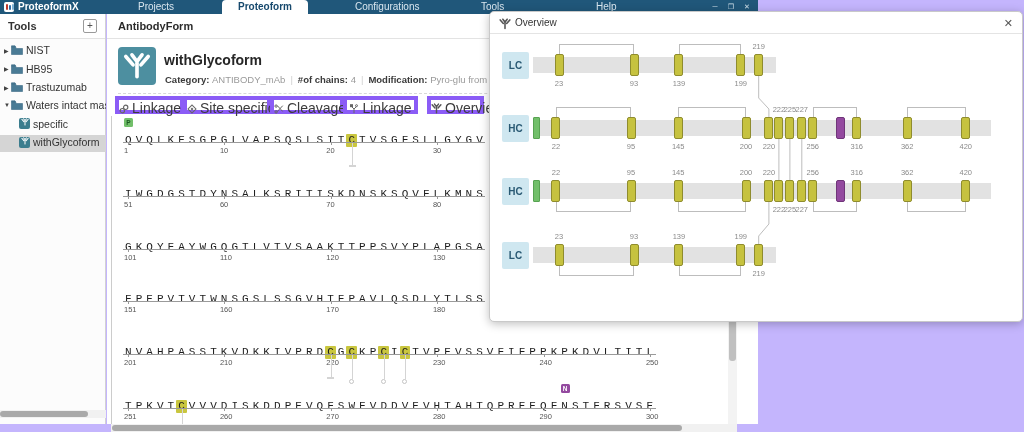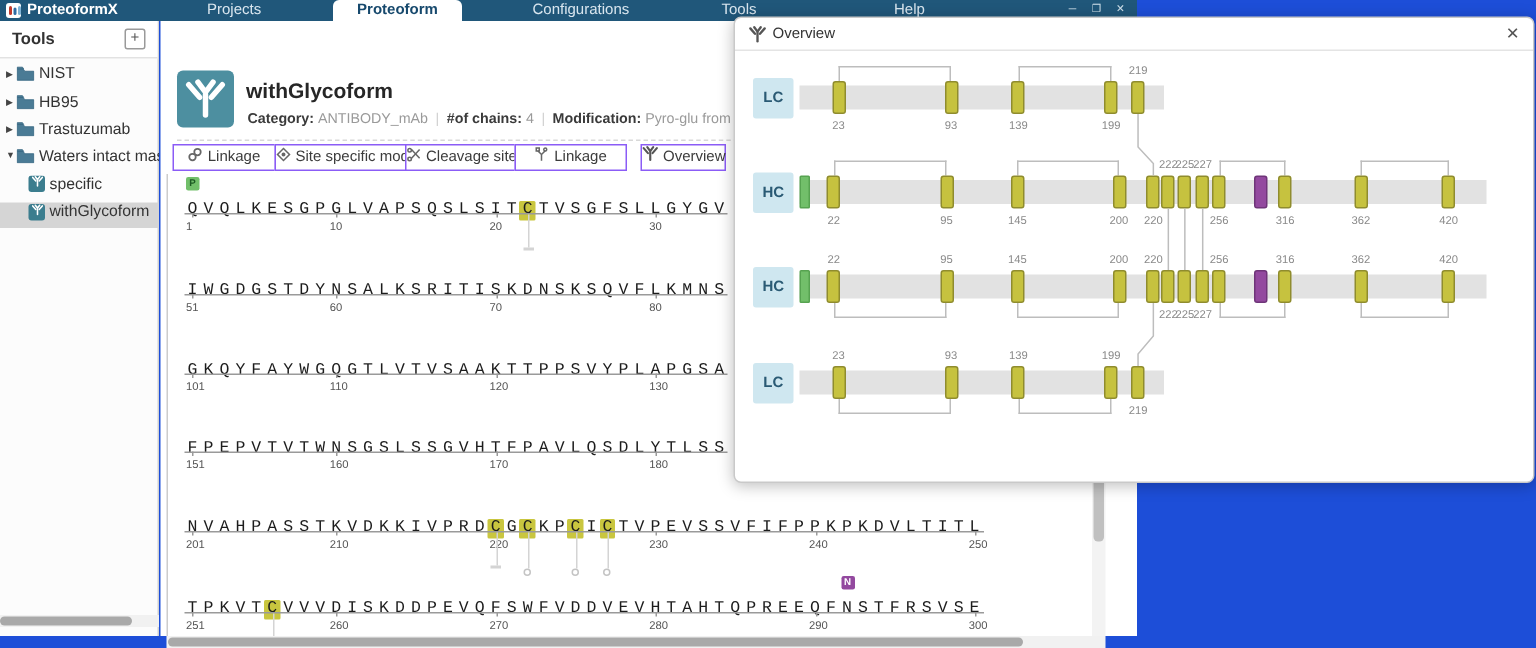--- a/index.html
+++ b/index.html
@@ -1,17 +1,17 @@
 <!DOCTYPE html>
 <html><head>
 <meta charset="utf-8">
 <style>
   html,body{margin:0;padding:0;background:#fff;}
   *{box-sizing:border-box;font-family:"Liberation Sans",sans-serif;}
-  .screen{position:relative;width:1024px;height:432px;overflow:hidden;background:#1d4ed8;}
+  .screen{position:relative;width:1024px;height:432px;overflow:hidden;background:#c4b5fd;}
 
   
   .titlebar{position:absolute;left:0;top:0;width:758px;height:14px;background:#20577a;}
   .logo-box{position:absolute;left:4px;top:2px;width:10px;height:10px;background:#fff;border-radius:2px;}
   .logo-box i{position:absolute;width:2px;border-radius:1px;}
   .app-title{position:absolute;left:18px;top:1px;font-size:10px;font-weight:bold;color:#fff;}
   .menu-item{position:absolute;top:0;height:14px;line-height:14px;font-size:10px;color:#d9e6ef;padding:0 6px;}
   .menu-item.active{background:#fff;color:#17496d;font-weight:bold;border-radius:4px 4px 0 0;text-align:center;}
   .win-btn{position:absolute;top:0;width:14px;height:14px;line-height:13px;text-align:center;font-size:7px;color:#cfe0ea;}
 
@@ -31,21 +31,21 @@
   .crumb-bar{position:absolute;left:0;top:0;width:100%;height:25px;border-bottom:1px solid #e3e3e3;}
   .crumb-bar .crumb{position:absolute;left:11px;top:6px;font-size:11px;font-weight:bold;color:#2b2b2b;}
   .hdr-icon{position:absolute;left:11px;top:33px;width:38px;height:38px;background:#4d8fa0;border-radius:4px;}
   .form-title{position:absolute;left:57px;top:38px;font-size:14px;font-weight:bold;color:#262626;}
   .meta-line{position:absolute;left:58px;top:60px;font-size:9.5px;white-space:nowrap;}
   .meta-line .lab{font-weight:bold;color:#3a3a3a;}
   .meta-line .val{color:#9a9a9a;}
   .meta-line .badge{color:#3d8fd1;font-weight:bold;}
   .meta-line .sep{color:#d0d0d0;padding:0 5px;}
   .dash-sep{position:absolute;left:11px;top:79px;width:615px;border-top:1px dashed #d8d8d8;}
-  .tb-btn{position:absolute;top:82px;height:18px;background:#fff;border:1px solid #8b5cf6;font-size:10px;color:#3c3c3c;text-align:center;line-height:16px;white-space:nowrap;}
+  .tb-btn{position:absolute;top:82px;height:18px;background:#fff;border:4px solid #8b5cf6;font-size:14px;color:#3c3c3c;text-align:center;line-height:16px;white-space:nowrap;}
   .tb-btn svg{vertical-align:-1px;margin-right:3px;}
   .seq-panel{position:absolute;left:4px;top:102px;width:617px;height:308px;border-left:1px solid #ccc;}
 
   
   .seq-row{position:absolute;left:11px;height:40px;}
   .res{display:inline-block;width:10.65px;text-align:center;font-family:"Liberation Mono","DejaVu Sans Mono",monospace;font-size:11px;color:#1c1c1c;height:13px;line-height:13px;}
   .res.hl{background:#c9c63f;border-radius:1px;}
   .ruler{position:absolute;left:0;top:13px;border-top:1px solid #9a9a9a;}
   .tick{position:absolute;top:13px;width:1px;height:3px;background:#9a9a9a;}
   .num{position:absolute;top:17px;font-size:7.5px;color:#555;}
@@ -123,20 +123,23 @@
                 <path d="M10 16 L36 46"></path>
                 <path d="M90 16 L64 46"></path>
                 <path d="M32 10 L50 34 L68 10"></path>
                 <path d="M50 40 L50 88"></path>
               </g>
             </svg></span><span class="tree-label">withGlycoform</span></div>
       </div>
   </div>
 
   <div class="content">
+    <div class="crumb-bar">
+      <span class="crumb">AntibodyForm</span>
+    </div>
     <div class="hdr-icon" id="hdr-icon-host">
         <div style="position:absolute;left:5px;top:5px;"><svg width="28" height="28" viewBox="0 0 100 100">
             <g stroke="#ffffff" stroke-width="13" stroke-linecap="round" fill="none">
               <path d="M10 16 L36 46"></path>
               <path d="M90 16 L64 46"></path>
               <path d="M32 10 L50 34 L68 10"></path>
               <path d="M50 40 L50 88"></path>
             </g>
           </svg></div>
       </div>

